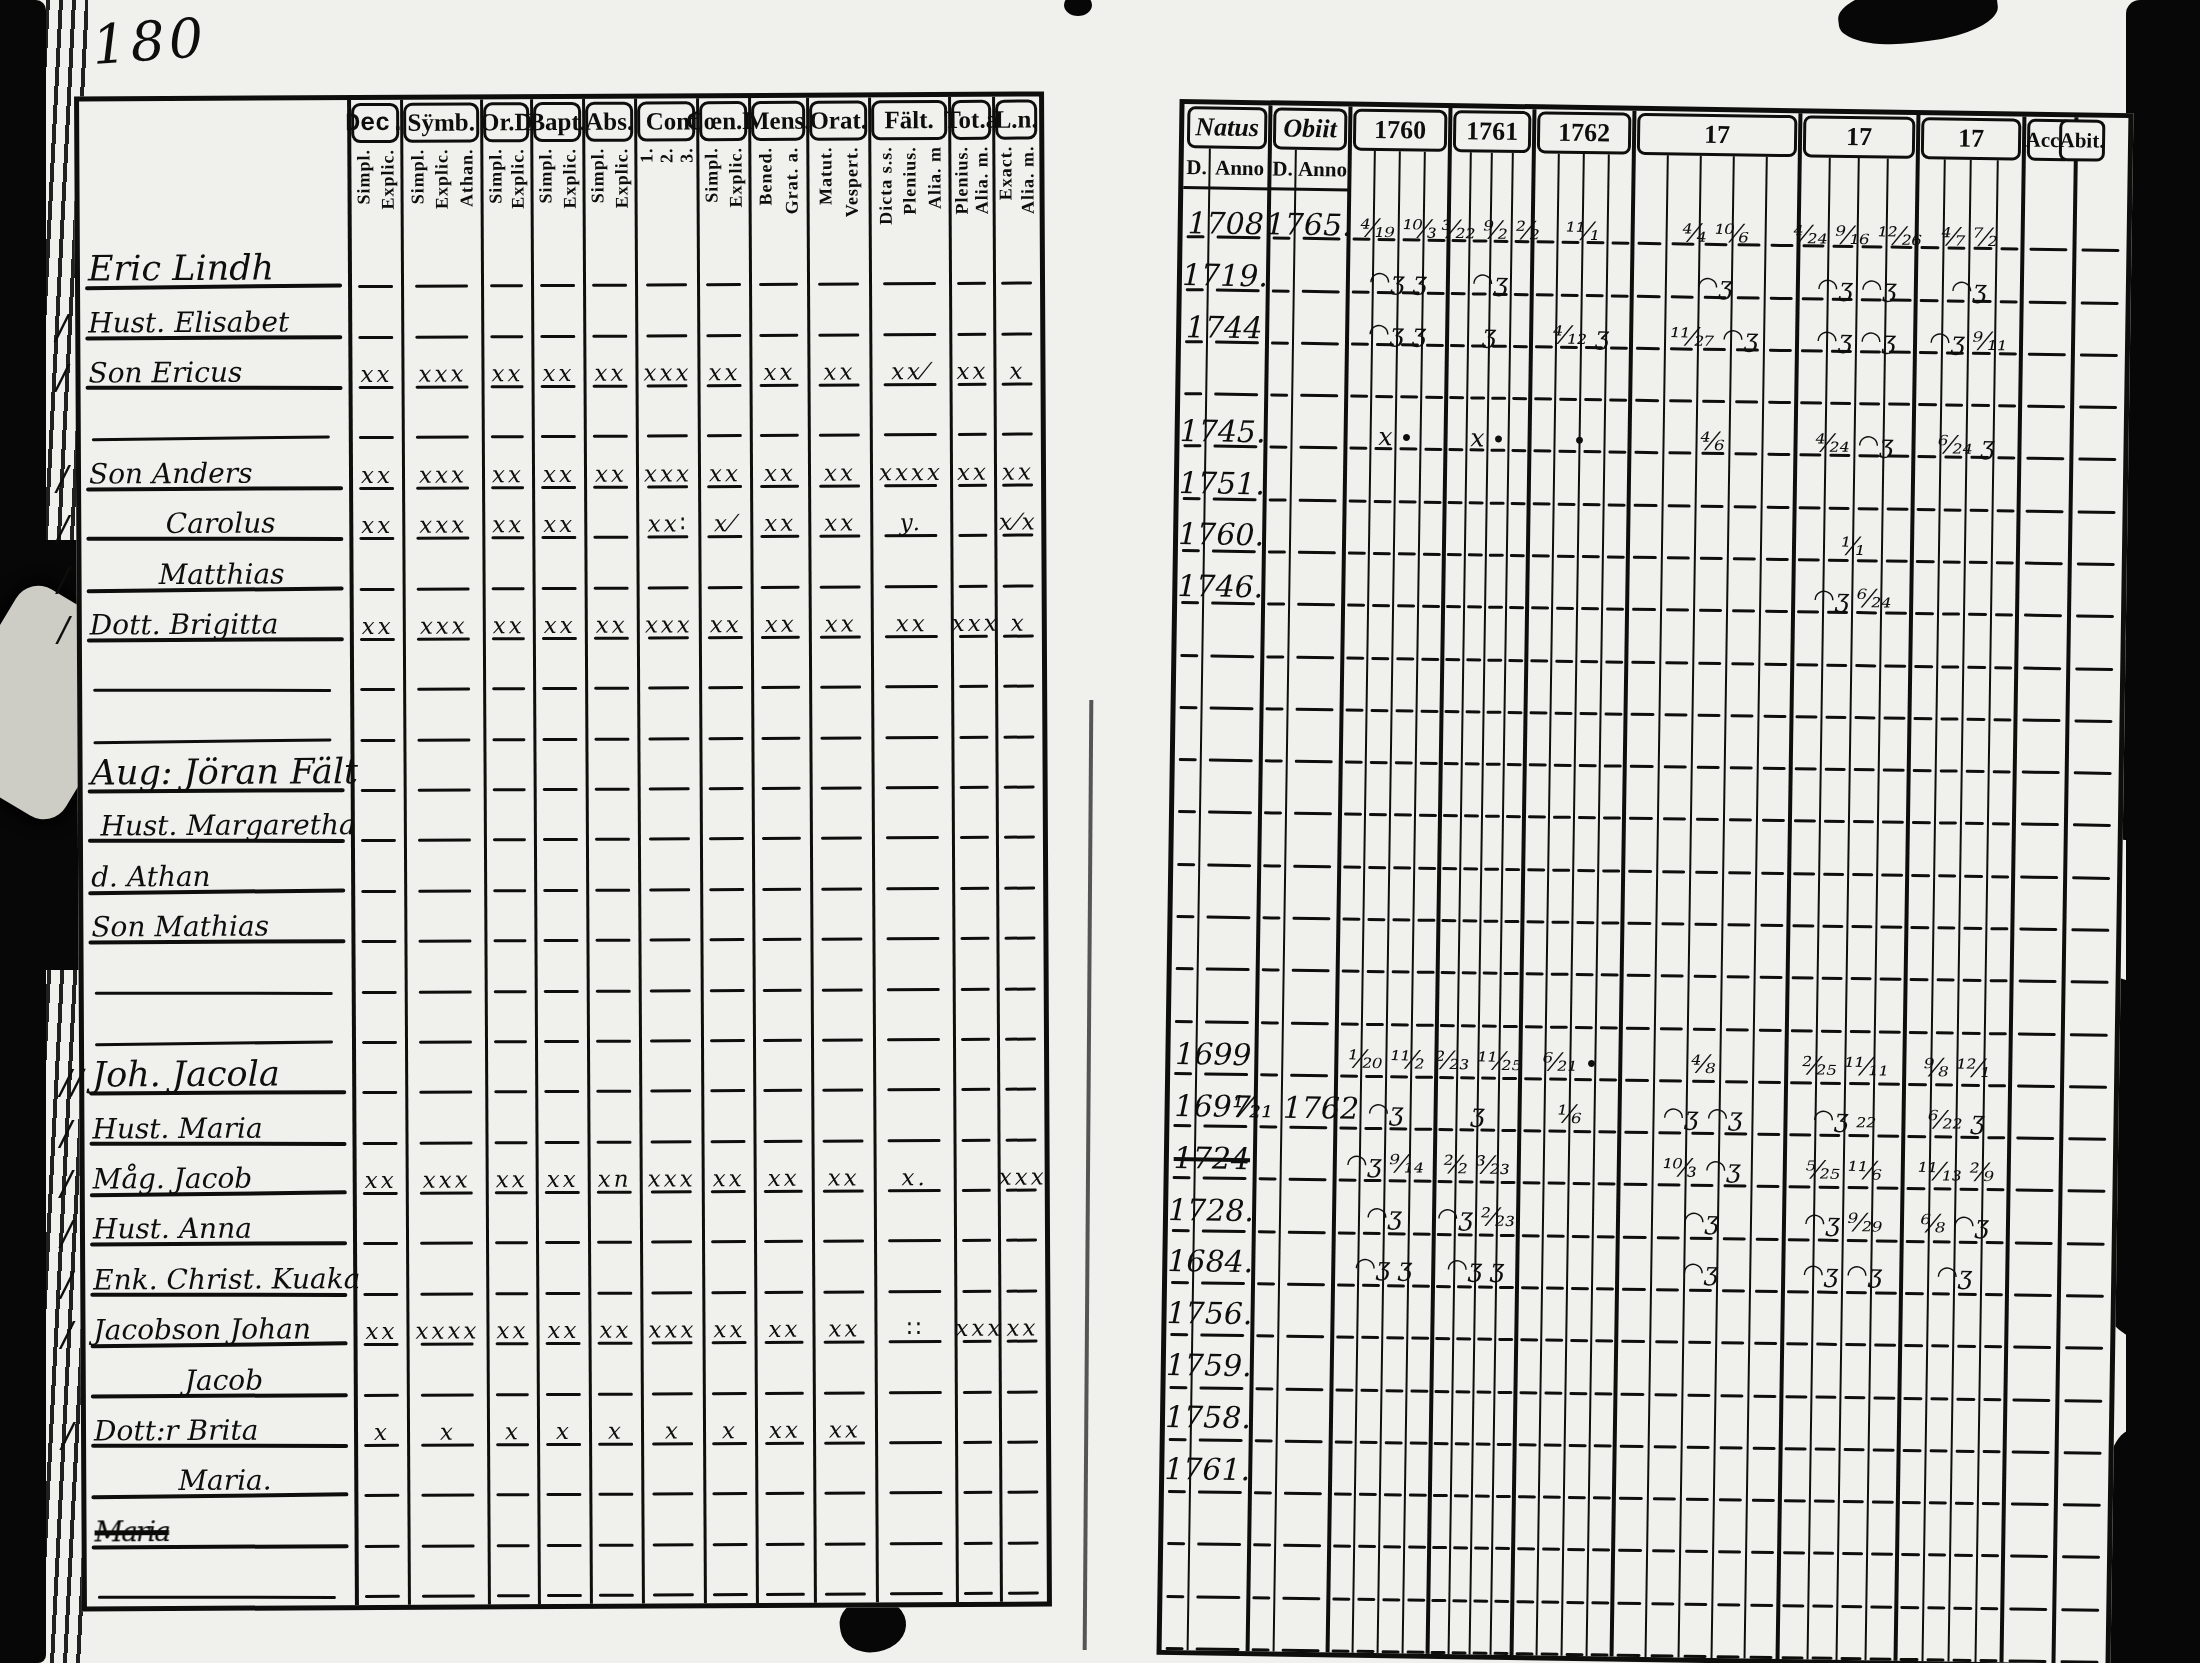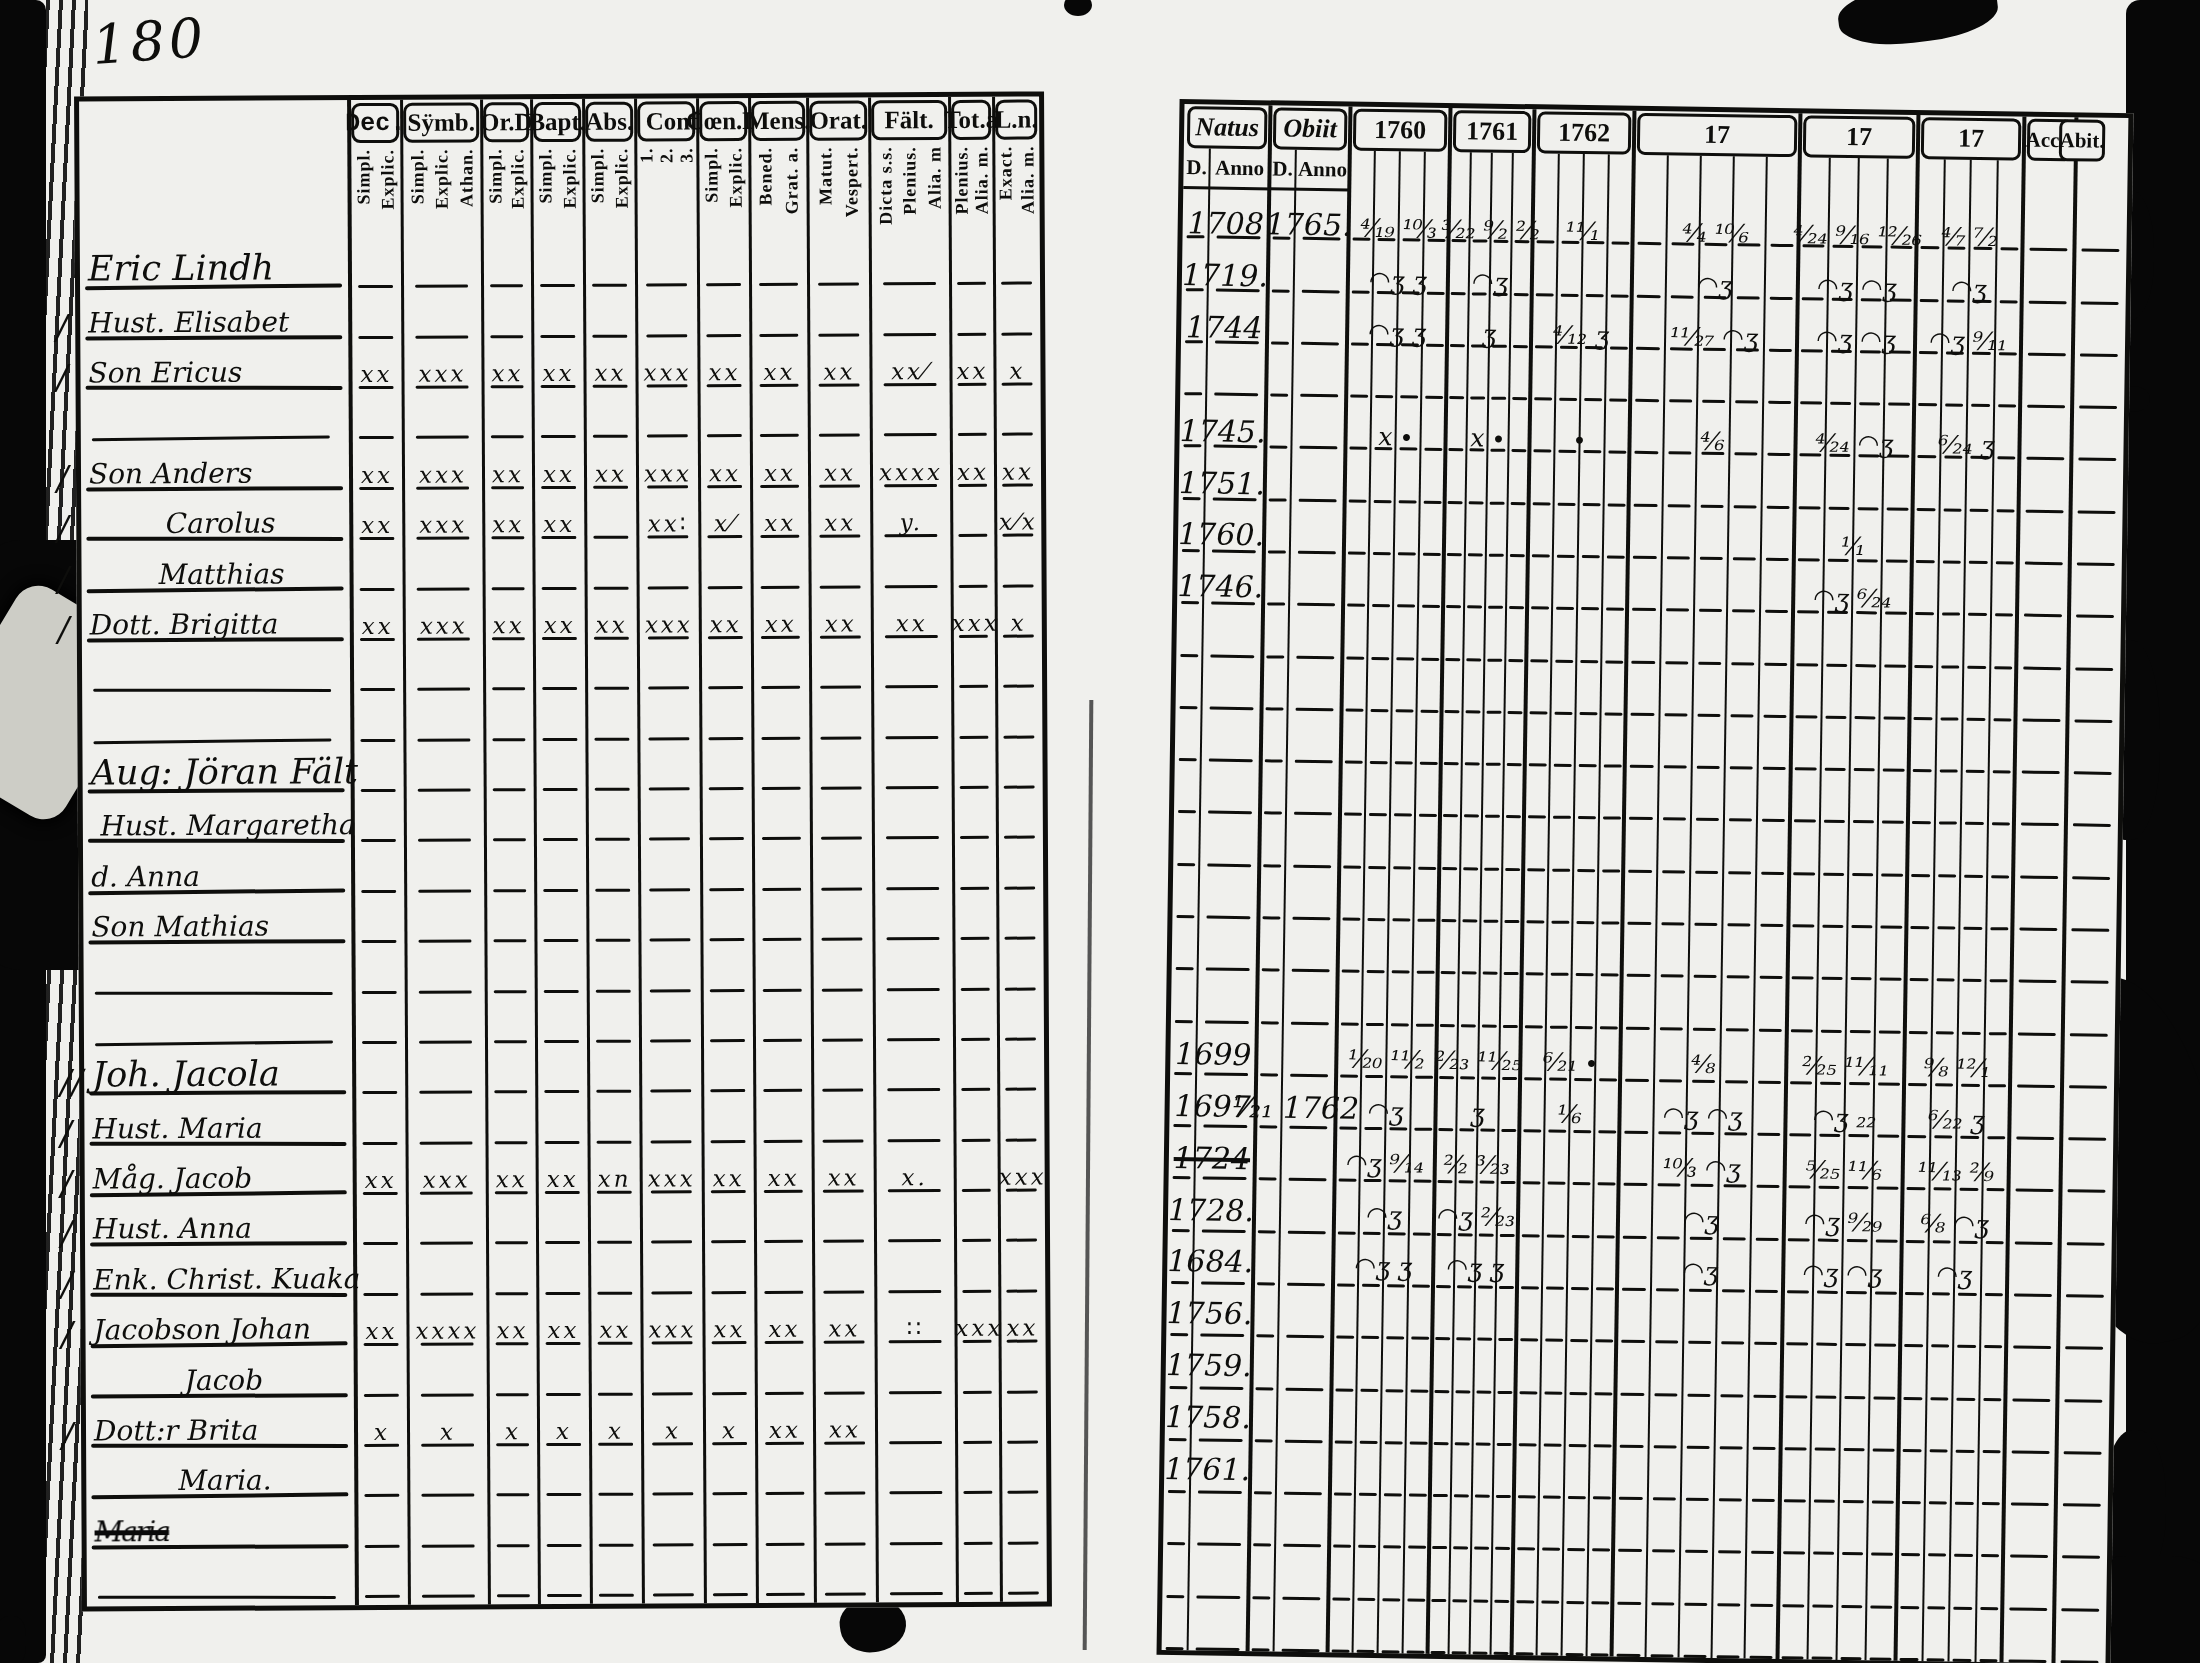--- a/index.html
+++ b/index.html
@@ -711,21 +711,21 @@
       <div class="mcell">
         <i class="dash"></i>
       </div>
       <div class="mcell">
         <i class="dash"></i>
       </div>
       <div class="mcell">
         <i class="dash"></i>
       </div>
       <div class="ncell">
-        <span class="nm hw">d. Anna</span>
+        <span class="nm hw">d. Athan</span>
         <i class="nline" style="transform: rotate(-0.35deg);"></i>
       </div>
       <div class="mcell">
         <i class="dash"></i>
       </div>
       <div class="mcell">
         <i class="dash"></i>
       </div>
       <div class="mcell">
         <i class="dash"></i>

